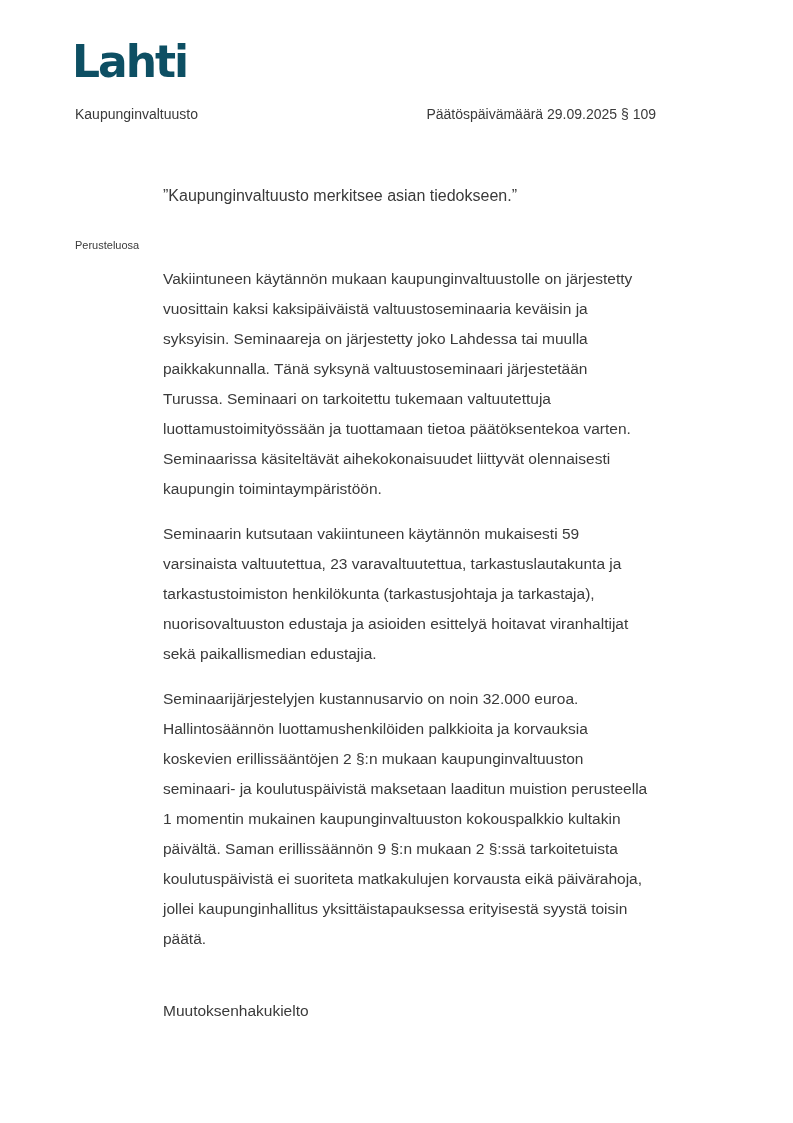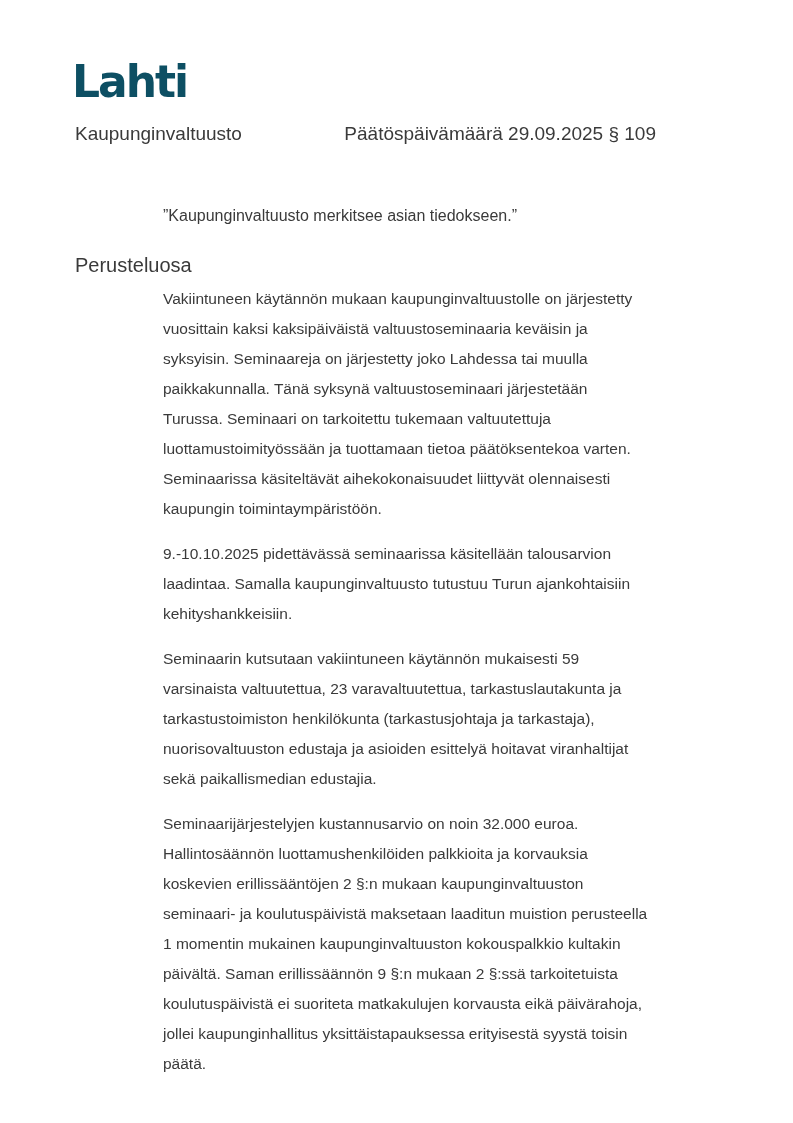--- a/index.html
+++ b/index.html
@@ -6,57 +6,57 @@
     margin: 0;
     padding: 0;
     background: #ffffff;
   }
   .page {
     position: relative;
     width: 716px;
     height: 1123px;
     box-sizing: border-box;
     background: #ffffff;
-    padding: 56px 60px 0 75px;
+    padding: 36px 60px 0 75px;
     font-family: "Liberation Sans", "DejaVu Sans", sans-serif;
     color: #3a3a3a;
     overflow: hidden;
   }
   .logo {
     font-family: "DejaVu Sans", sans-serif;
     font-weight: 700;
     font-size: 44px;
     line-height: 52px;
     letter-spacing: -2px;
     color: #0d4f63;
     margin-left: -3px;
   }
   .header-row {
     display: flex;
     justify-content: space-between;
     align-items: baseline;
     margin-top: 16px;
-    font-size: 19px;
+    font-size: 14px;
     line-height: 20px;
     gap: 40px;
   }
   .quote {
     margin-top: 60px;
     margin-left: 88px;
     font-size: 16px;
     line-height: 24px;
   }
   .section {
     margin-top: 26px;
   }
   .section.last {
     margin-top: 42px;
   }
   .section-heading {
-    font-size: 20px;
+    font-size: 11px;
     line-height: 22px;
     margin: 0 0 8px 0;
   }
   .section-body {
     margin-left: 88px;
     max-width: 556px;
   }
   .section-body p {
     margin: 0 8px 15px 0;
     font-size: 15.5px;
@@ -74,21 +74,20 @@
     <span>Kaupunginvaltuusto</span>
     <span>Päätöspäivämäärä 29.09.2025 § 109</span>
   </div>
 
   <div class="quote">”Kaupunginvaltuusto merkitsee asian tiedokseen.”</div>
 
   <div class="section">
     <div class="section-heading">Perusteluosa</div>
     <div class="section-body">
       <p>Vakiintuneen käytännön mukaan kaupunginvaltuustolle on järjestetty vuosittain kaksi kaksipäiväistä valtuustoseminaaria keväisin ja syksyisin. Seminaareja on järjestetty joko Lahdessa tai muulla paikkakunnalla. Tänä syksynä valtuustoseminaari järjestetään Turussa.  Seminaari on tarkoitettu tukemaan valtuutettuja luottamustoimityössään ja tuottamaan tietoa päätöksentekoa varten. Seminaarissa käsiteltävät aihekokonaisuudet liittyvät olennaisesti kaupungin toimintaympäristöön.</p>
-      <p>9.-10.10.2025 pidettävässä seminaarissa käsitellään talousarvion laadintaa. Samalla kaupunginvaltuusto tutustuu Turun ajankohtaisiin kehityshankkeisiin.</p>
       <p>Seminaarin kutsutaan vakiintuneen käytännön mukaisesti 59 varsinaista valtuutettua, 23 varavaltuutettua, tarkastuslautakunta ja tarkastustoimiston henkilökunta (tarkastusjohtaja ja tarkastaja), nuorisovaltuuston edustaja ja asioiden esittelyä hoitavat viranhaltijat sekä paikallismedian edustajia.</p>
       <p>Seminaarijärjestelyjen kustannusarvio on noin 32.000 euroa. Hallintosäännön luottamushenkilöiden palkkioita ja korvauksia koskevien erillissääntöjen 2 §:n mukaan kaupunginvaltuuston seminaari- ja koulutuspäivistä maksetaan laaditun muistion perusteella 1 momentin mukainen kaupunginvaltuuston kokouspalkkio kultakin päivältä. Saman erillissäännön 9 §:n mukaan 2 §:ssä tarkoitetuista koulutuspäivistä ei suoriteta matkakulujen korvausta eikä päivärahoja, jollei kaupunginhallitus yksittäistapauksessa erityisestä syystä toisin päätä.</p>
     </div>
   </div>
 
   <div class="section last">
     <div class="section-body">
       <p>Muutoksenhakukielto</p>
     </div>
   </div>

